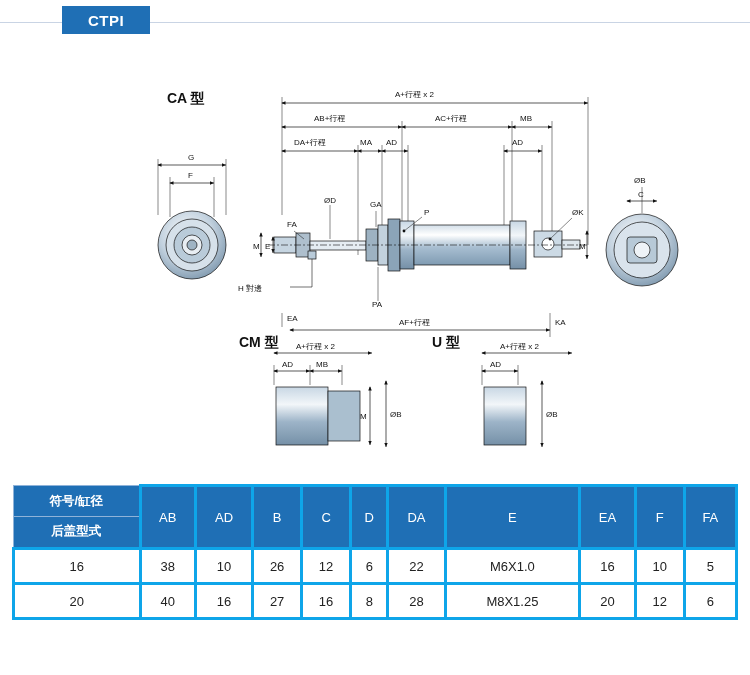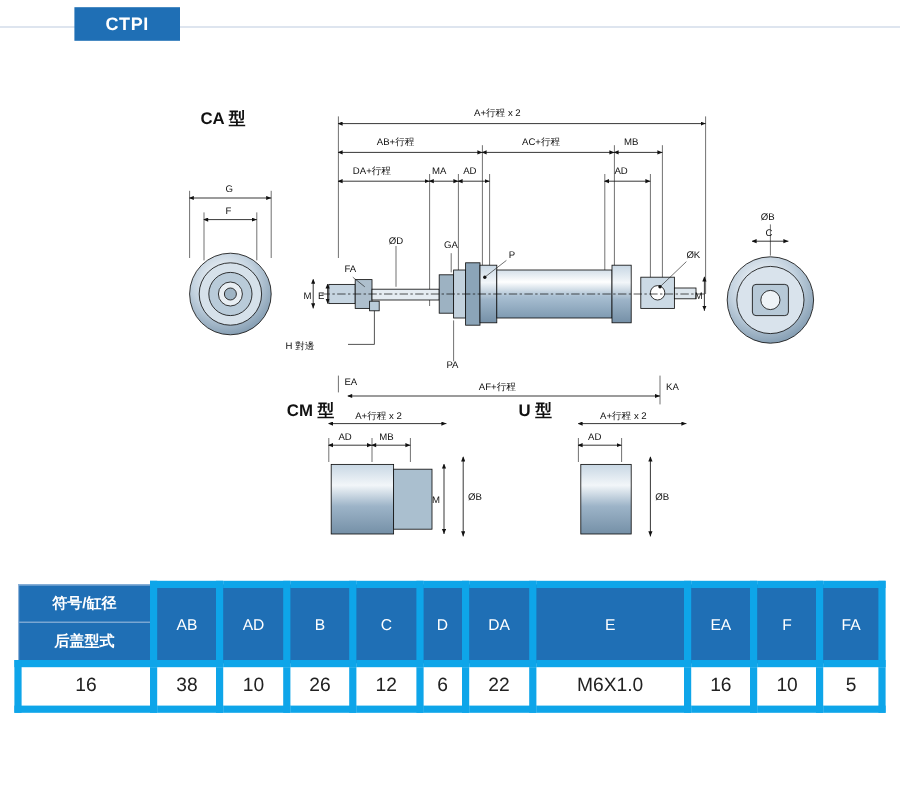--- a/index.html
+++ b/index.html
@@ -31,39 +31,39 @@
   .lbl{font-family:"Liberation Sans",sans-serif;font-size:8px;fill:#111;}
   .lbl-big{font-family:"Liberation Sans",sans-serif;font-size:14px;fill:#111;font-weight:bold;}
   
   #spec-table{
     position:absolute;left:12px;top:484px;width:726px;
     border-collapse:collapse;
     font-size:12px;
     border-radius:10px;
   }
   #spec-table th,#spec-table td{
-    border:6px solid #0ea5e9;
+    border:3px solid #0ea5e9;
     text-align:center;
     height:30px;
     padding:0 2px;
     font-weight:normal;
   }
   #spec-table thead th{
     background:#1f6fb5;color:#ffffff;font-size:13px;
   }
   #spec-table thead th.corner-cell{
     padding:0;border:1px solid #8fb3d9;
   }
   .corner-wrap{display:flex;flex-direction:column;height:60px;}
   .corner-top,.corner-bot{
     flex:1;display:flex;align-items:center;justify-content:center;
     font-size:12.5px;font-weight:bold;color:#fff;
   }
   .corner-top{border-bottom:1px solid #8fb3d9;}
-  #spec-table tbody td{background:#ffffff;color:#222;height:32px;font-size:16px;}
+  #spec-table tbody td{background:#ffffff;color:#222;height:32px;font-size:13px;}
 </style>
 </head>
 <body>
 
 <div id="header-bar"></div>
 <div id="tab">
   <span id="tab-label">CTPI</span>
 </div>
 
 <div id="drawing">
@@ -272,14 +272,27 @@
       <td>10</td>
       <td>26</td>
       <td>12</td>
       <td>6</td>
       <td>22</td>
       <td>M6X1.0</td>
       <td>16</td>
       <td>10</td>
       <td>5</td>
     </tr>
+    <tr>
+      <td>20</td>
+      <td>40</td>
+      <td>16</td>
+      <td>27</td>
+      <td>16</td>
+      <td>8</td>
+      <td>28</td>
+      <td>M8X1.25</td>
+      <td>20</td>
+      <td>12</td>
+      <td>6</td>
+    </tr>
   </tbody>
 </table>
 
 </body></html>

